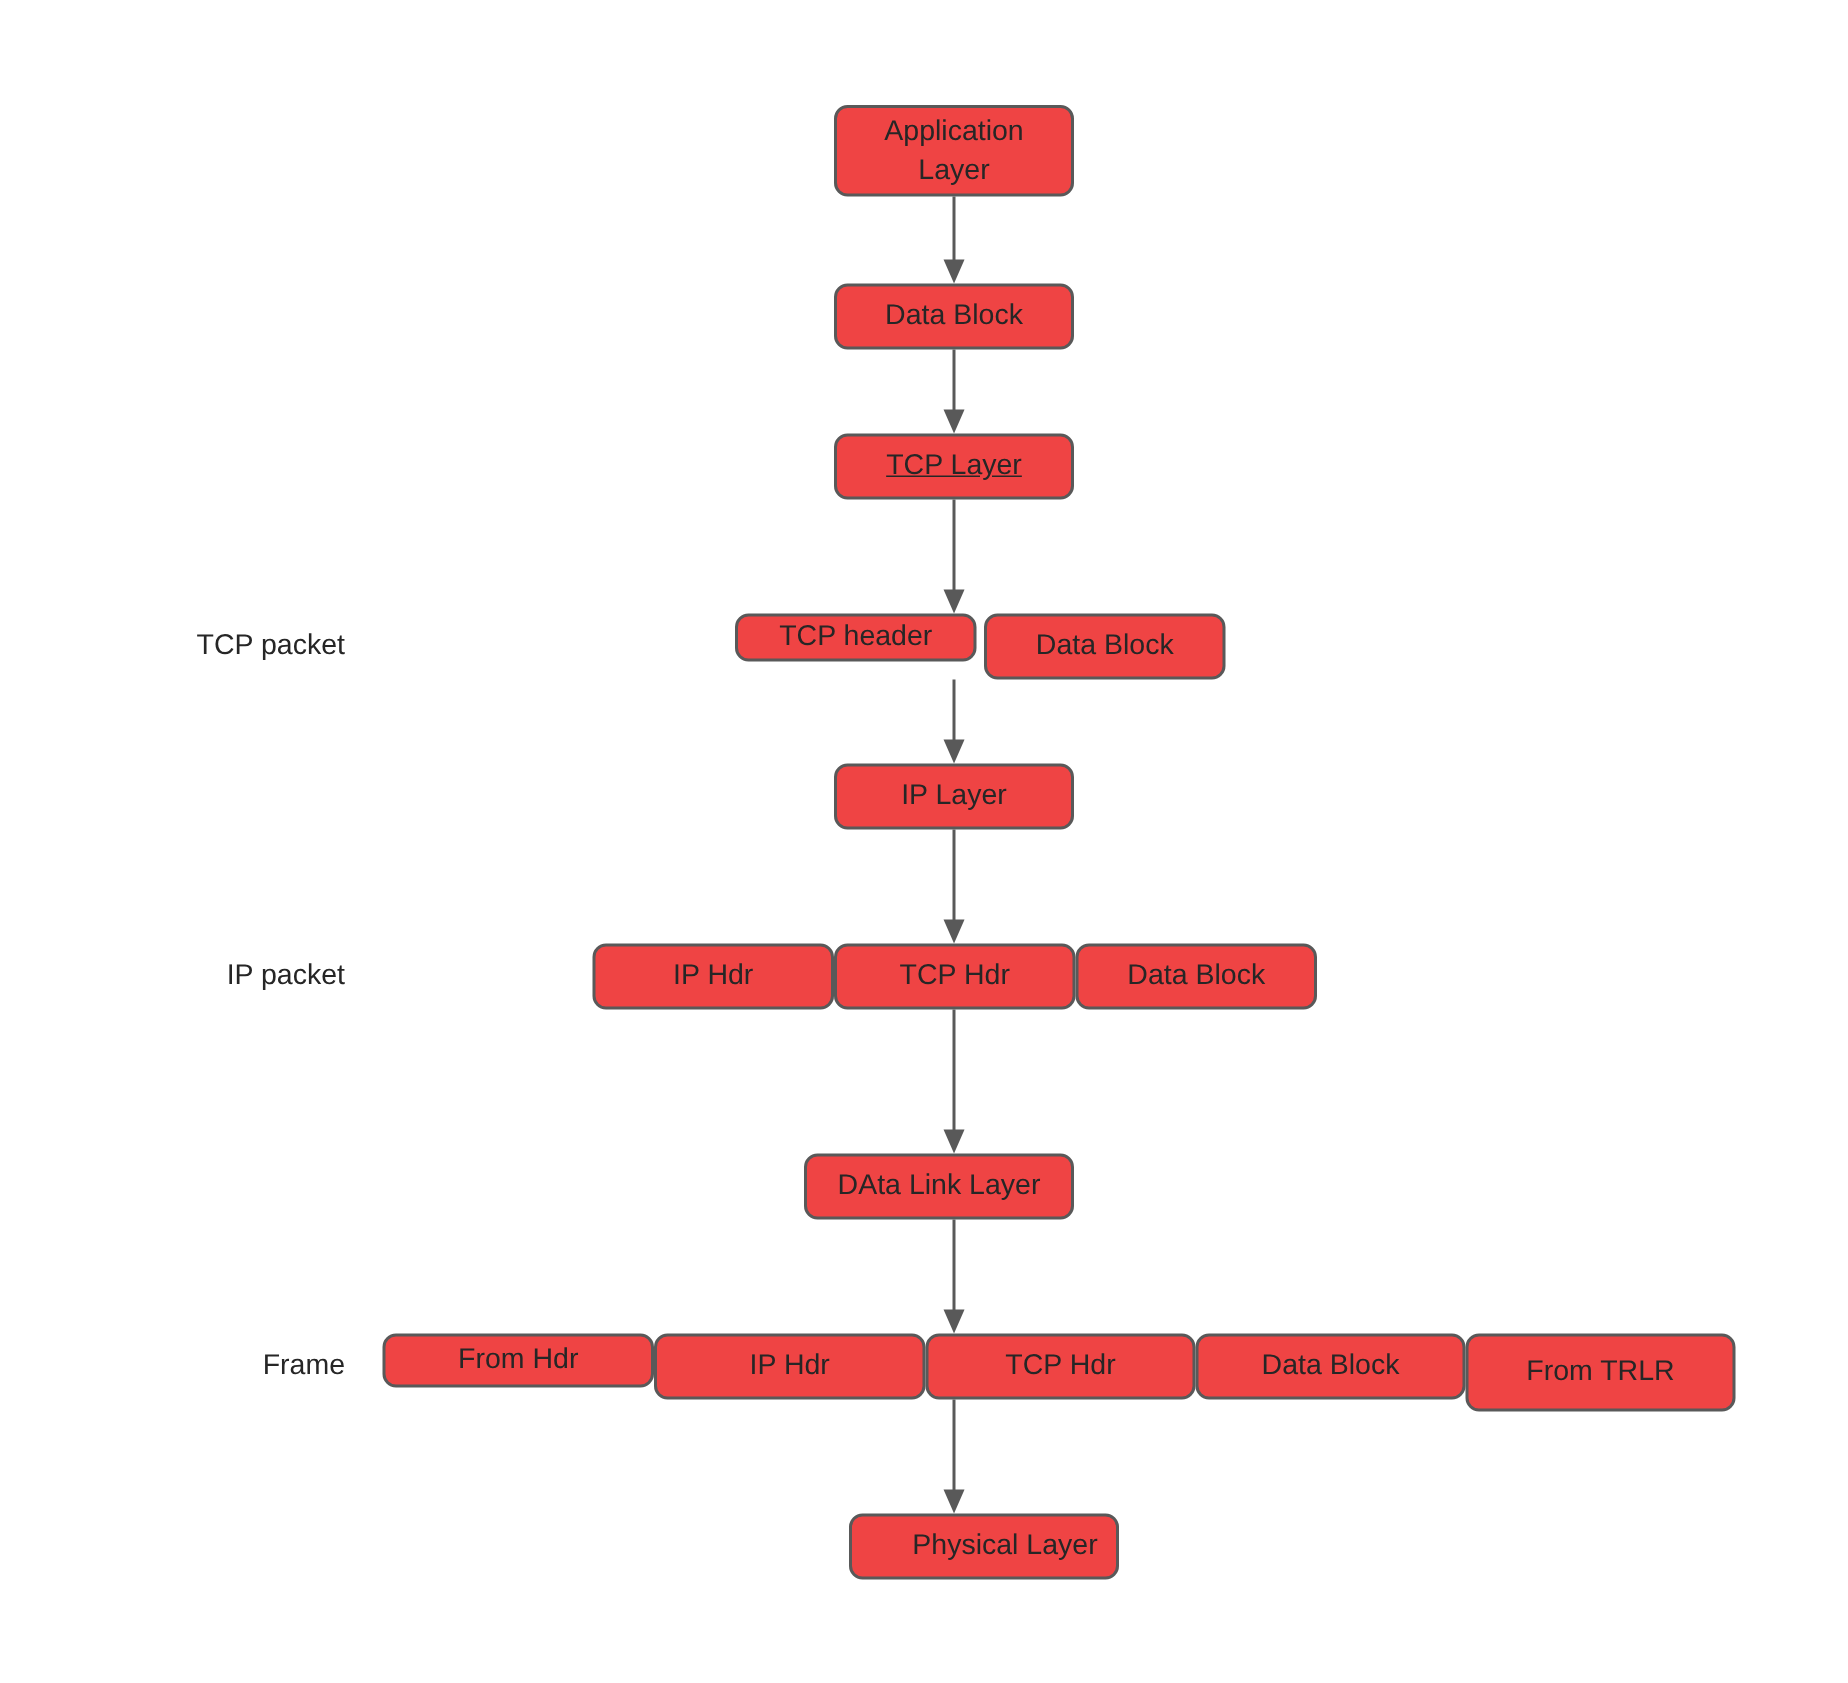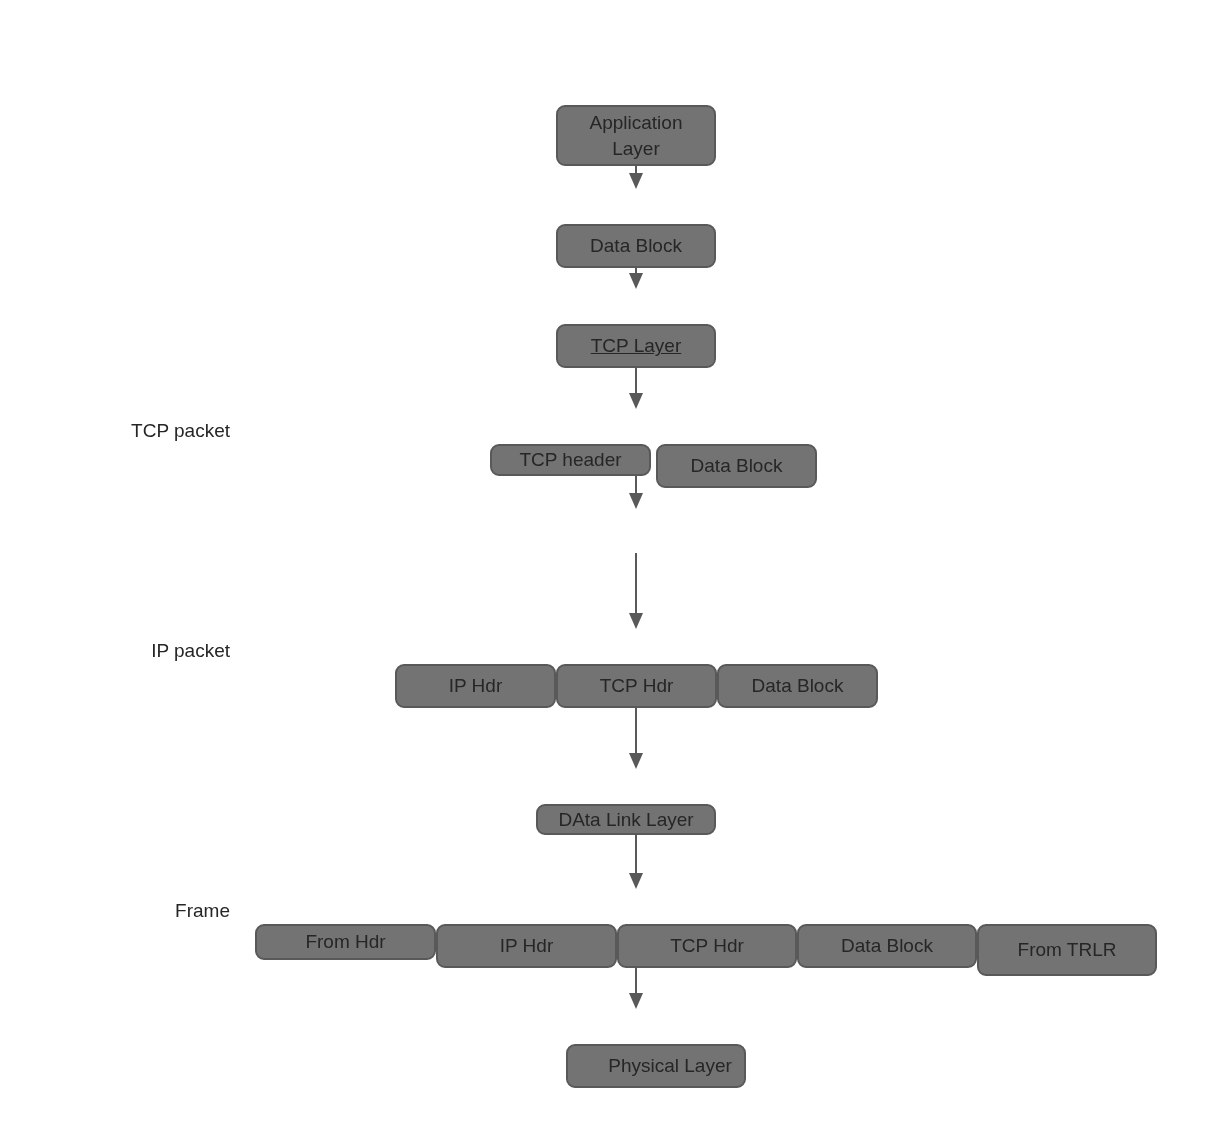--- a/index.html
+++ b/index.html
@@ -23,33 +23,32 @@
     position: absolute;
     left: 0;
     top: 0;
     width: 1232px;
     height: 1122px;
     pointer-events: none;
   }
   .node {
     position: absolute;
     box-sizing: border-box;
-    background: #737373;
+    background: #ef4444;
     border: 2px solid #595959;
     border-radius: 9px;
     display: flex;
     align-items: center;
     justify-content: center;
     text-align: center;
     font-size: 19px;
     line-height: 1.32;
     color: #262626;
     white-space: pre-line;
     z-index: 2;
-    margin-top: 35px;
   }
   .row-label {
     position: absolute;
     font-size: 19px;
     color: #262626;
     text-align: right;
     white-space: nowrap;
     z-index: 2;
   }
 </style>
@@ -88,21 +87,22 @@
       </g>
       <g>
         <line x1="636" y1="933" x2="636" y2="994" stroke="#595959" stroke-width="2"></line>
         <path d="M 629 993 L 643 993 L 636 1009 Z" fill="#595959"></path>
       </g>
     </svg>
 <div class="node" style="left: 556px; top: 70px; width: 160px; height: 61px;">Application
 Layer</div>
     <div class="node" style="left: 556px; top: 189px; width: 160px; height: 44px;">Data Block</div>
     <div class="node" style="left: 556px; top: 289px; width: 160px; height: 44px; text-decoration: underline;">TCP Layer</div>
-    <div class="node" style="left: 536px; top: 769px; width: 180px; height: 31px;">DAta Link Layer</div>
+    <div class="node" style="left: 556px; top: 509px; width: 160px; height: 44px;">IP Layer</div>
+    <div class="node" style="left: 536px; top: 769px; width: 180px; height: 44px;">DAta Link Layer</div>
     <div class="node" style="left: 566px; top: 1009px; width: 180px; height: 44px; padding-left: 28px;">Physical Layer</div>
     <div class="row-label" style="left: -30px; top: 420px; width: 260px;">TCP packet</div>
     <div class="node" style="left: 490px; top: 409px; width: 161px; height: 32px;">TCP header</div>
     <div class="node" style="left: 656px; top: 409px; width: 161px; height: 44px;">Data Block</div>
     <div class="row-label" style="left: -30px; top: 640px; width: 260px;">IP packet</div>
     <div class="node" style="left: 395px; top: 629px; width: 161px; height: 44px;">IP Hdr</div>
     <div class="node" style="left: 556px; top: 629px; width: 161px; height: 44px;">TCP Hdr</div>
     <div class="node" style="left: 717px; top: 629px; width: 161px; height: 44px;">Data Block</div>
     <div class="row-label" style="left: -30px; top: 900px; width: 260px;">Frame</div>
     <div class="node" style="left: 255px; top: 889px; width: 181px; height: 36px; text-align: right;">From Hdr</div>

